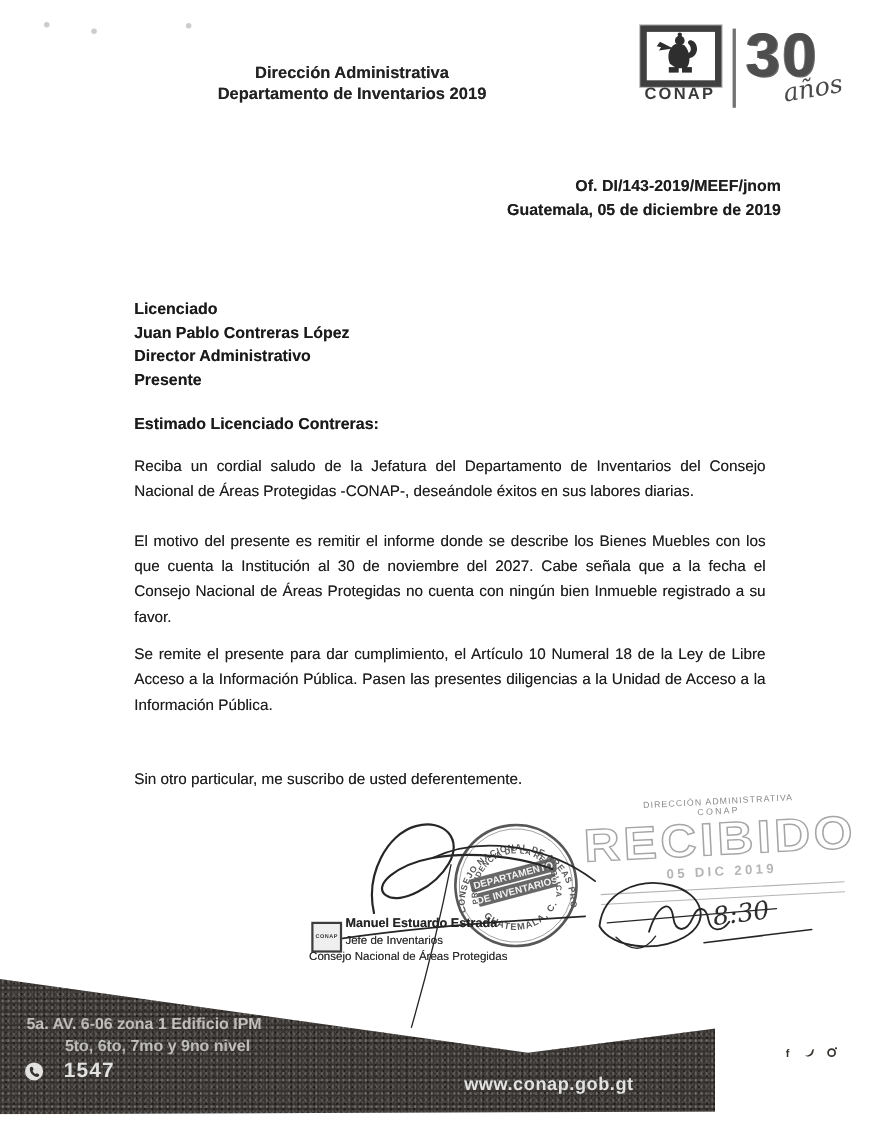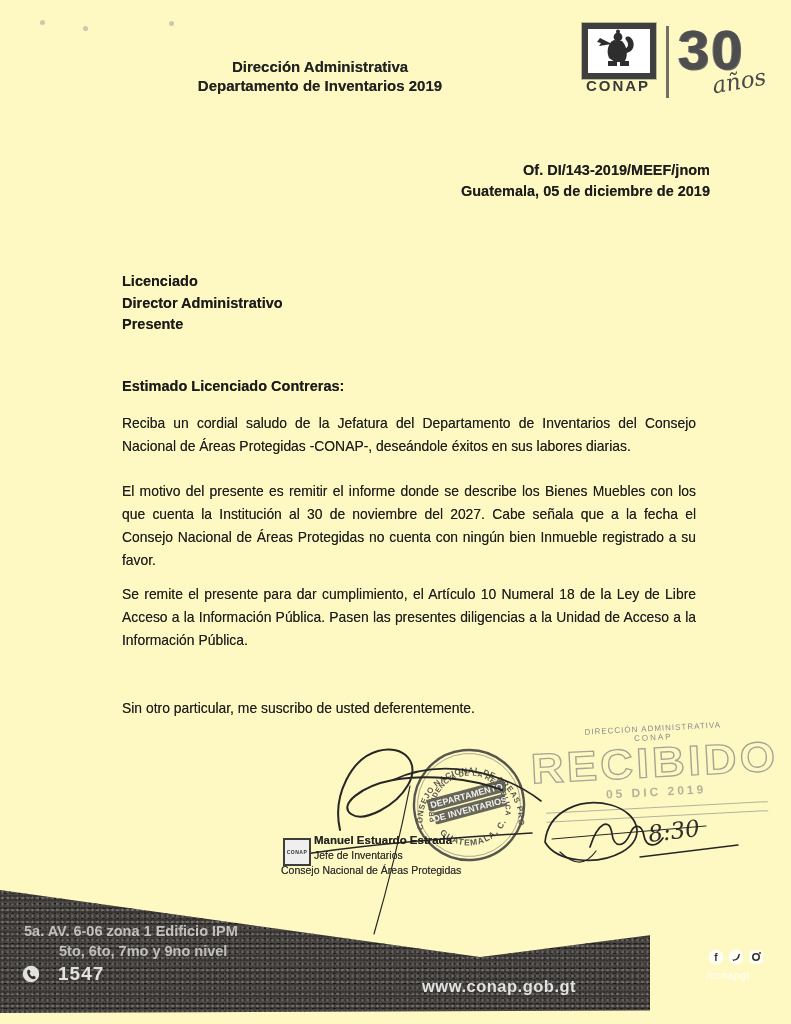--- a/index.html
+++ b/index.html
@@ -1,17 +1,17 @@
 <!DOCTYPE html>
 <html><head>
 <meta charset="utf-8">
 <style>
   html,body{margin:0;padding:0;background:#e8e8e8;}
   .page{
-    position:relative;width:791px;height:1024px;margin:0 auto;background:#fef9c3;
+    position:relative;width:791px;height:1024px;margin:0 auto;background:#ffffff;
     font-family:"Liberation Sans","DejaVu Sans",sans-serif;color:#1b1b1b;overflow:hidden;
   }
   .abs{position:absolute;}
   .b{font-weight:bold;}
   .scan{text-shadow:0 0 .5px rgba(0,0,0,.55);}
 
   
   .dept{left:130px;top:57px;width:380px;text-align:center;font-size:15px;line-height:19px;color:#222;}
 
   
@@ -115,20 +115,21 @@
   <div class="abs logo-30">30</div>
   <div class="abs logo-anios">años</div>
 
   <div class="abs refblock b scan">
     <div>Of. DI/143-2019/MEEF/jnom</div>
     <div>Guatemala, 05 de diciembre de 2019</div>
   </div>
 
   <div class="abs recipient b scan">
     <div>Licenciado</div>
+    <div>Juan Pablo Contreras López</div>
     <div>Director Administrativo</div>
     <div>Presente</div>
   </div>
 
   <div class="abs salutation b scan">Estimado Licenciado Contreras:</div>
 
   <div class="abs para p1 scan">Reciba un cordial saludo de la Jefatura del Departamento de Inventarios del Consejo Nacional de Áreas Protegidas -CONAP-, deseándole éxitos en sus labores diarias.</div>
   <div class="abs para p2 scan">El motivo del presente es remitir el informe donde se describe los Bienes Muebles con los que cuenta la Institución al 30 de noviembre del 2027. Cabe señala que a la fecha el Consejo Nacional de Áreas Protegidas no cuenta con ningún bien Inmueble registrado a su favor.</div>
   <div class="abs para p3 scan">Se remite el presente para dar cumplimiento, el Artículo 10 Numeral 18 de la Ley de Libre Acceso a la Información Pública. Pasen las presentes diligencias a la Unidad de Acceso a la Información Pública.</div>
   <div class="abs para p5 scan">Sin otro particular, me suscribo de usted deferentemente.</div>

